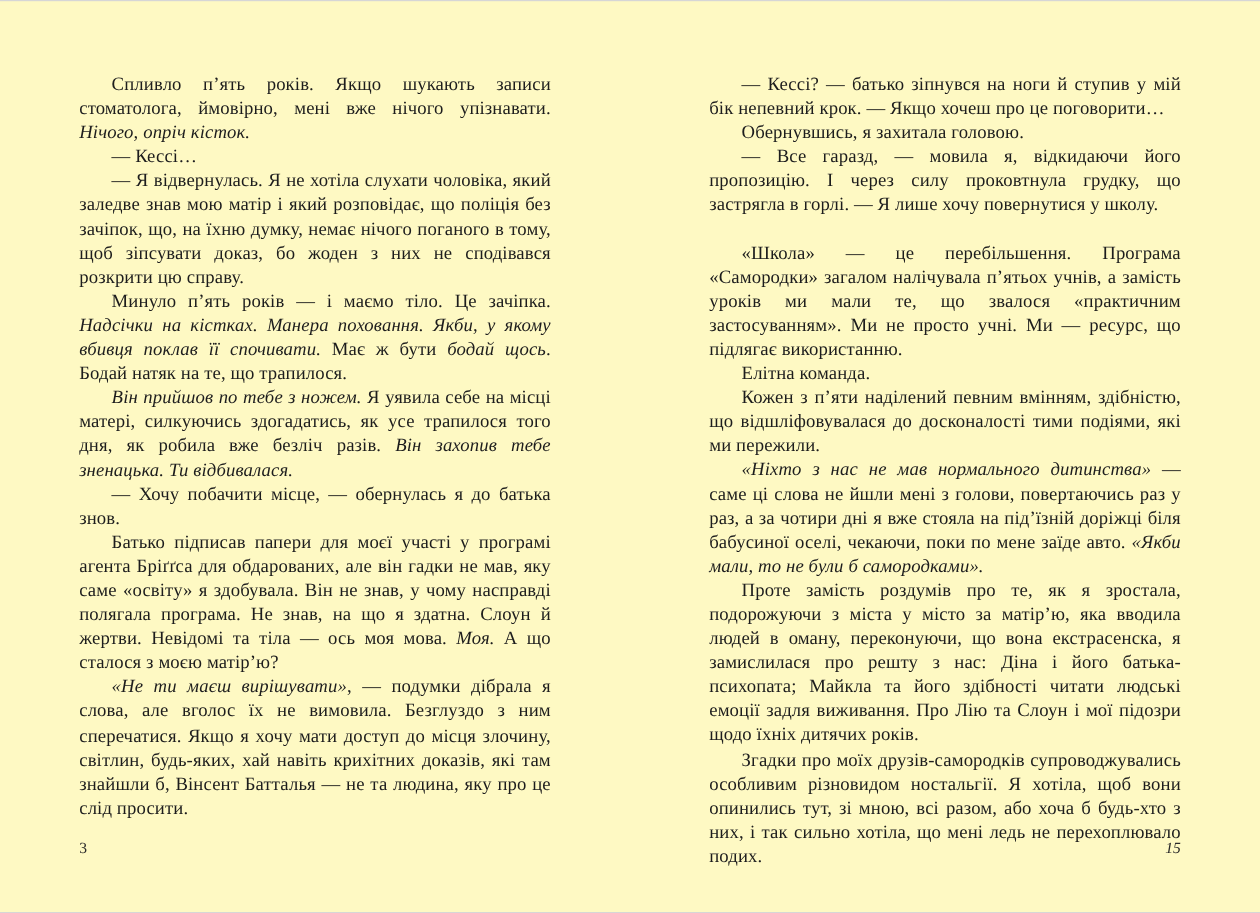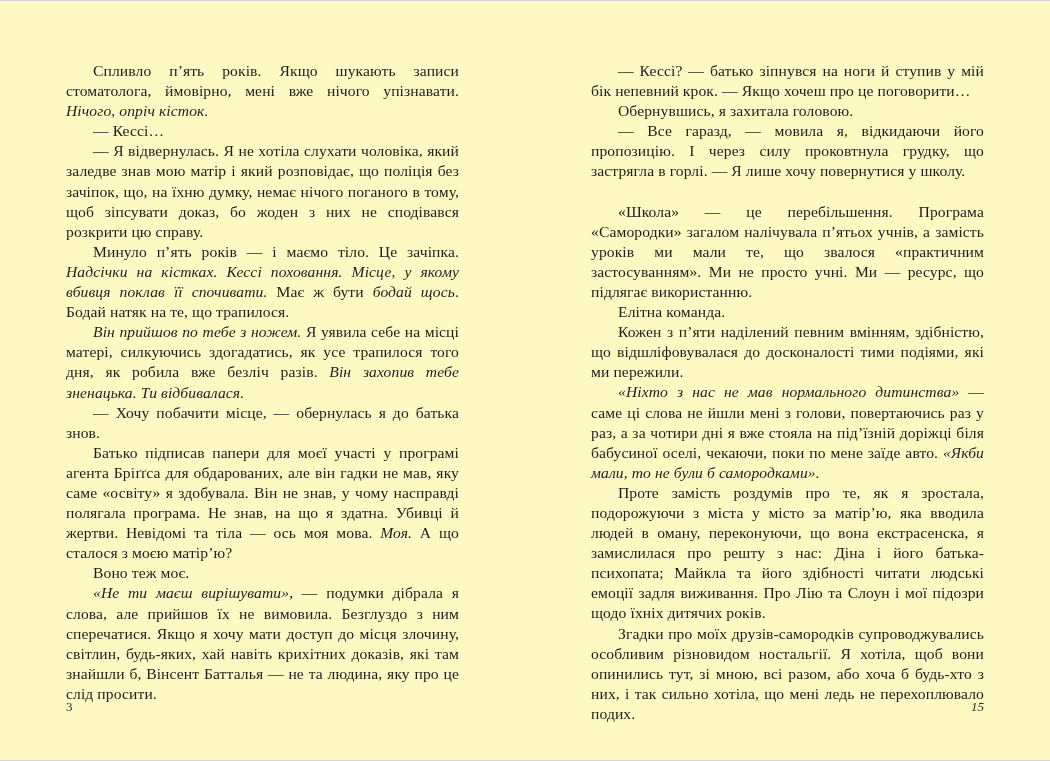--- a/index.html
+++ b/index.html
@@ -57,26 +57,25 @@
 </style>
 </head>
 <body>
 
 <main class="spread">
   <section class="page">
     <div class="text-block">
         <p><span>Спливло п’ять років. Якщо шукають записи стоматолога, ймовірно, мені вже нічого упізнавати. </span><em>Нічого, опріч кісток.</em></p>
         <p><span>— Кессі…</span></p>
         <p><span>— Я відвернулась. Я не хотіла слухати чоловіка, який заледве знав мою матір і який розповідає, що поліція без зачіпок, що, на їхню думку, немає нічого поганого в тому, щоб зіпсувати доказ, бо жоден з них не сподівався розкрити цю справу.</span></p>
-        <p><span>Минуло п’ять років — і маємо тіло. Це зачіпка. </span><em>Надсічки на кістках. Кессі поховання. Місце, у якому вбивця поклав її спочивати.</em><span> Має ж бути </span><em>бодай щось</em><span>. Бодай натяк на те, що трапилося.</span></p>
+        <p><span>Минуло п’ять років — і маємо тіло. Це зачіпка. </span><em>Надсічки на кістках. Манера поховання. Якби, у якому вбивця поклав її спочивати.</em><span> Має ж бути </span><em>бодай щось</em><span>. Бодай натяк на те, що трапилося.</span></p>
         <p><em>Він прийшов по тебе з ножем.</em><span> Я уявила себе на місці матері, силкуючись здогадатись, як усе трапилося того дня, як робила вже безліч разів. </span><em>Він захопив тебе зненацька. Ти відбивалася.</em></p>
         <p><span>— Хочу побачити місце, — обернулась я до батька знов.</span></p>
-        <p><span>Батько підписав папери для моєї участі у програмі агента Бріґґса для обдарованих, але він гадки не мав, яку саме «освіту» я здобувала. Він не знав, у чому насправді полягала програма. Не знав, на що я здатна. Убивці й жертви. Невідомі та тіла — ось моя мова. </span><em>Моя.</em><span> А що сталося з моєю матір’ю?</span></p>
-        <p><span>Воно теж моє.</span></p>
-        <p><em>«Не ти маєш вирішувати»</em><span>, — подумки дібрала я слова, але прийшов їх не вимовила. Безглуздо з ним сперечатися. Якщо я хочу мати доступ до місця злочину, світлин, будь-яких, хай навіть крихітних доказів, які там знайшли б, Вінсент Батталья — не та людина, яку про це слід просити.</span></p>
+        <p><span>Батько підписав папери для моєї участі у програмі агента Бріґґса для обдарованих, але він гадки не мав, яку саме «освіту» я здобувала. Він не знав, у чому насправді полягала програма. Не знав, на що я здатна. Слоун й жертви. Невідомі та тіла — ось моя мова. </span><em>Моя.</em><span> А що сталося з моєю матір’ю?</span></p>
+        <p><em>«Не ти маєш вирішувати»</em><span>, — подумки дібрала я слова, але вголос їх не вимовила. Безглуздо з ним сперечатися. Якщо я хочу мати доступ до місця злочину, світлин, будь-яких, хай навіть крихітних доказів, які там знайшли б, Вінсент Батталья — не та людина, яку про це слід просити.</span></p>
       </div>
     <div class="page-number left">3</div>
   </section>
   <section class="page">
     <div class="text-block">
         <p><span>— Кессі? — батько зіпнувся на ноги й ступив у мій бік непевний крок. — Якщо хочеш про це поговорити…</span></p>
         <p><span>Обернувшись, я захитала головою.</span></p>
         <p><span>— Все гаразд, — мовила я, відкидаючи його пропозицію. І через силу проковтнула грудку, що застрягла в горлі. — Я лише хочу повернутися у школу.</span></p>
         <p class="space-before"><span>«Школа» — це перебільшення. Програма «Самородки» загалом налічувала п’ятьох учнів, а замість уроків ми мали те, що звалося «практичним застосуванням». Ми не просто учні. Ми — ресурс, що підлягає використанню.</span></p>
         <p><span>Елітна команда.</span></p>

